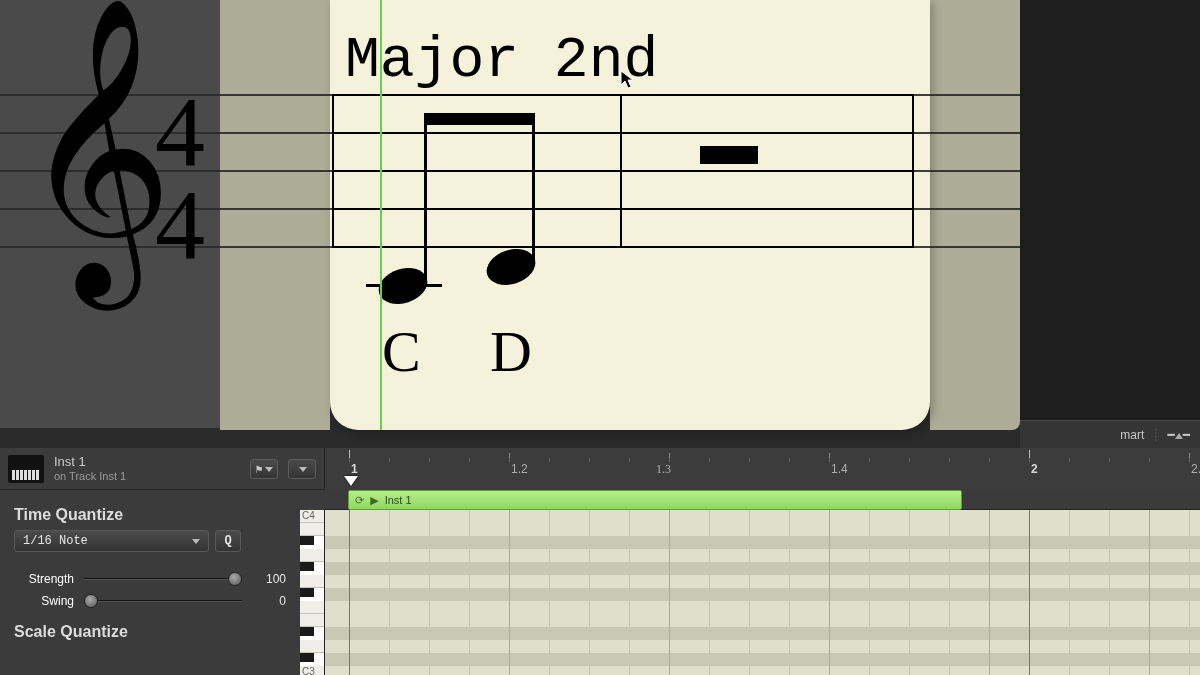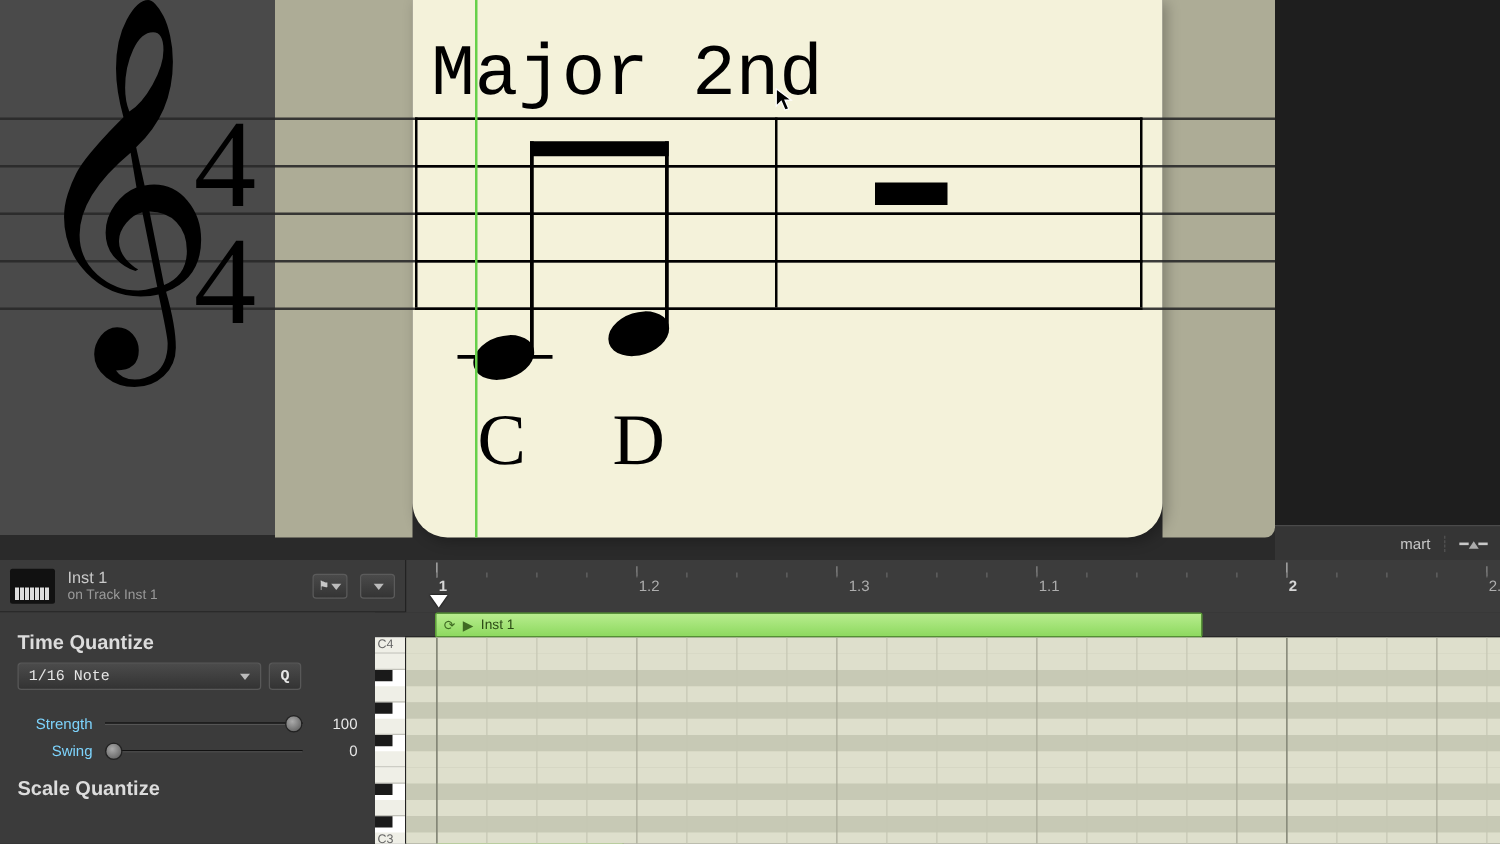--- a/index.html
+++ b/index.html
@@ -248,21 +248,21 @@
     padding:0 8px; color:#e6e6e6; font-size:12px;
     margin-bottom:9px;
   }
   .q-btn {
     display:inline-flex; align-items:center; justify-content:center;
     width:26px; height:22px; border:1px solid #585858; border-radius:3px;
     background:linear-gradient(#4b4b4b,#333); color:#e6e6e6;
     vertical-align:top; font-weight:bold;
   }
   .slider-row { display:flex; align-items:center; gap:10px; margin:6px 0; }
-  .slider-row label { width:60px; color:#7dd3fc; text-align:right; }
+  .slider-row label { width:60px; color:#ffffff; text-align:right; }
   .slider {
     flex:1; height:16px; position:relative;
   }
   .slider-track {
     position:absolute; top:7px; left:0; right:0; height:2px; background:#222;
     border-top:1px solid #111; border-bottom:1px solid #555;
   }
   .slider-knob {
     position:absolute; top:1px; width:14px; height:14px; border-radius:50%;
     background:radial-gradient(circle at 40% 35%,#aaa,#555);
@@ -350,23 +350,23 @@
     </div>
 
     <div id="ruler">
       <div id="ruler-inner">
         <div id="ruler-play-arrow" style="left:-5px;"></div>
       <div class="ruler-tick major" style="left: 0px;"></div>
           <div class="ruler-label ruler-major-label" style="left: 4px;">1</div>
           <div class="ruler-tick" style="left: 160px;"></div>
           <div class="ruler-label" style="left: 164px;">1.2</div>
           <div class="ruler-tick" style="left: 320px;"></div>
-          <div class="ruler-label" style="left: 332px;">1.3</div>
+          <div class="ruler-label" style="left: 309px; font-family: Liberation Serif, serif;">1.3</div>
           <div class="ruler-tick" style="left: 480px;"></div>
-          <div class="ruler-label" style="left: 484px;">1.1</div>
+          <div class="ruler-label" style="left: 484px;">1.4</div>
           <div class="ruler-tick major" style="left: 680px;"></div>
           <div class="ruler-label ruler-major-label" style="left: 684px;">2</div>
           <div class="ruler-tick" style="left: 840px;"></div>
           <div class="ruler-label" style="left: 844px;">2.2</div>
           <div class="ruler-tick" style="left: 0px; top: 10px; height: 4px; background: rgb(102, 102, 102);"></div>
           <div class="ruler-tick" style="left: 40px; top: 10px; height: 4px; background: rgb(102, 102, 102);"></div>
           <div class="ruler-tick" style="left: 80px; top: 10px; height: 4px; background: rgb(102, 102, 102);"></div>
           <div class="ruler-tick" style="left: 120px; top: 10px; height: 4px; background: rgb(102, 102, 102);"></div>
           <div class="ruler-tick" style="left: 160px; top: 10px; height: 4px; background: rgb(102, 102, 102);"></div>
           <div class="ruler-tick" style="left: 200px; top: 10px; height: 4px; background: rgb(102, 102, 102);"></div>

